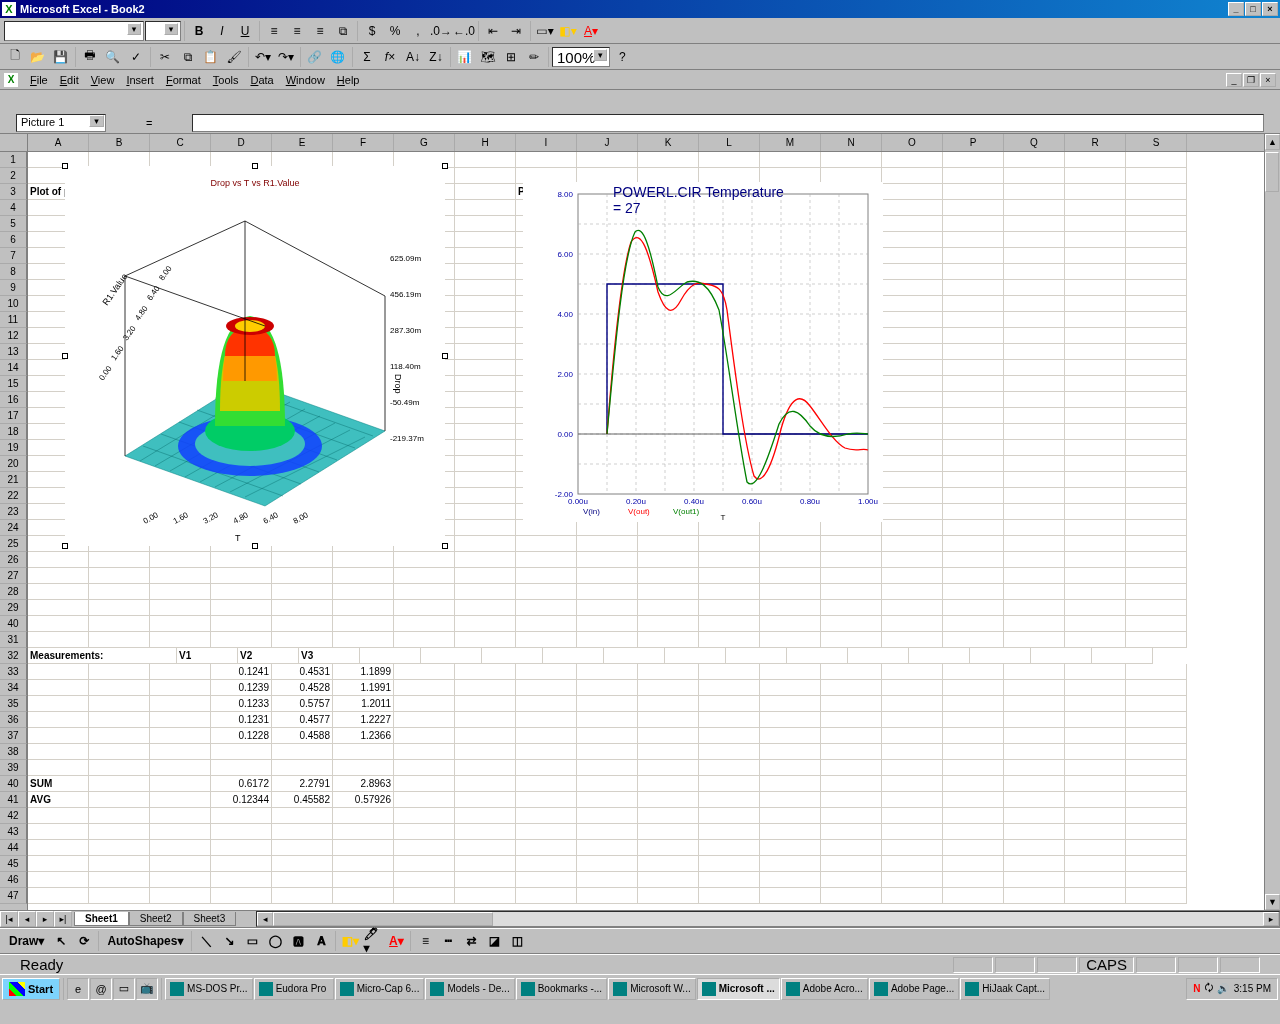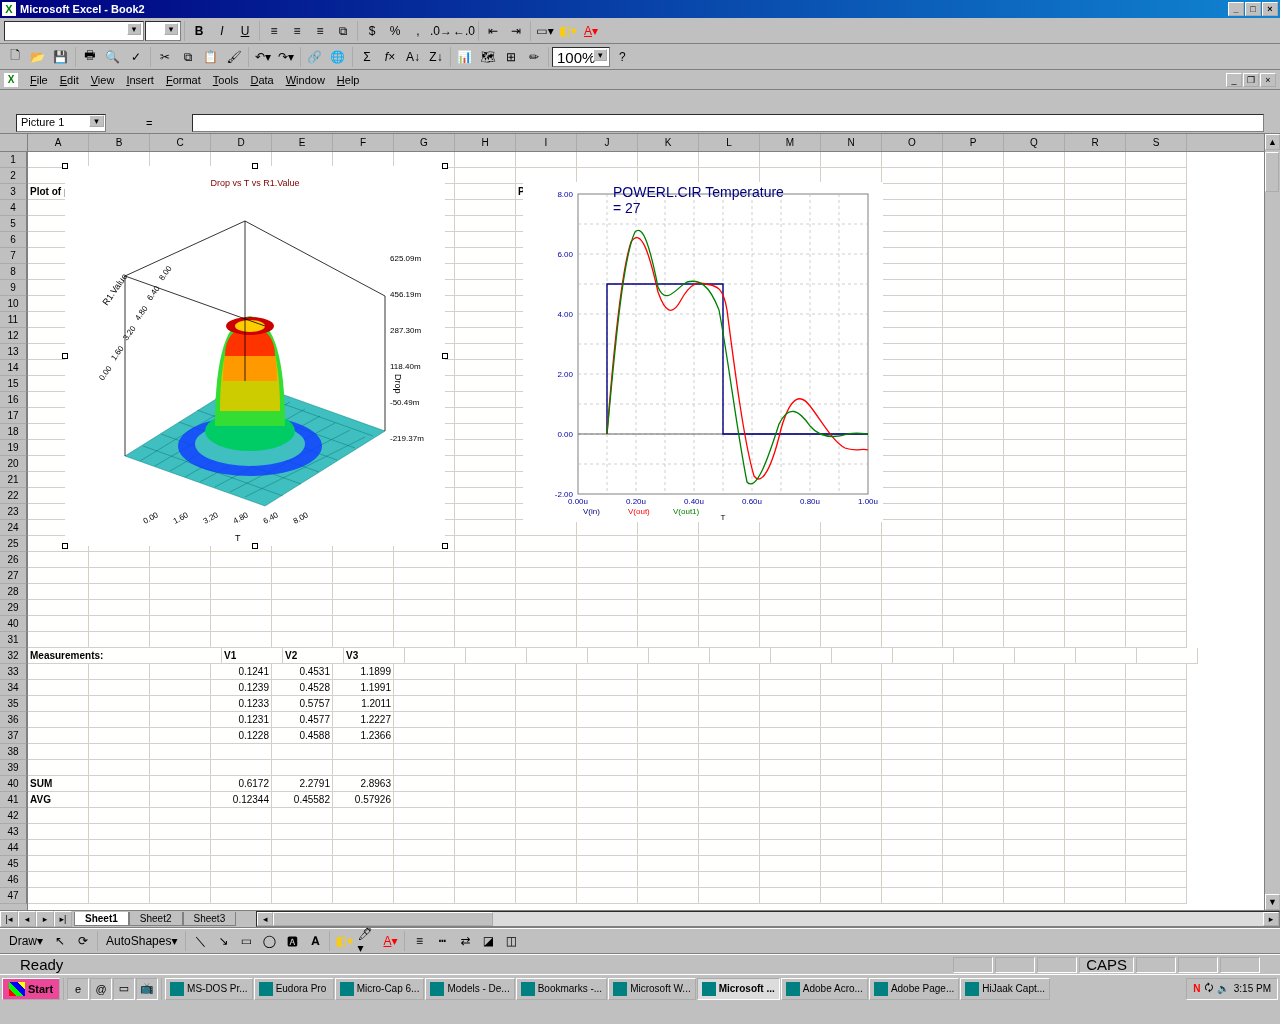--- a/index.html
+++ b/index.html
@@ -57,30 +57,30 @@
 .tabnav .nb { width: 18px; height: 16px; border: 1px outset #fff; text-align: center; font-size: 9px; line-height: 14px; background:#c0c0c0;}
 .tabs { display: flex; margin-left: 2px; }
 .tab { padding: 1px 10px; font-size: 10px; background: #c0c0c0; border: 1px solid #808080; border-top: none; position: relative; }
 .tab.active { background: #fff; font-weight: bold; }
 .hscroll { flex: 1; height: 16px; background: #dcdcdc; margin-left: 20px; border: 1px inset #808080; position: relative; }
 .hscroll .arr { width: 16px; height: 14px; background: #c0c0c0; border: 1px outset #fff; position: absolute; top: 0; text-align: center; font-size: 9px; line-height: 12px; }
 .hscroll .arr.l { left: 0; } .hscroll .arr.r { right: 0; }
 .hscroll .thumb { position: absolute; left: 16px; width: 220px; height: 14px; background: #c0c0c0; border: 1px outset #fff; }
 
 
-.drawbar { height: 26px; background: #c0c0c0; border-top: 1px solid #fff; border-bottom: 1px solid #808080; display: flex; align-items: center; padding: 2px 4px; gap: 1px; }
+.drawbar { height: 26px; background: #c0c0c0; border-top: 1px solid #fff; border-bottom: 1px solid #808080; display: flex; align-items: center; padding: 2px 4px; gap: 1px; font-weight: bold; }
 
 
 .statusbar { height: 20px; background: #c0c0c0; border-top: 1px solid #fff; display: flex; align-items: center; padding: 0 20px; font-size: 15px; }
 .statusbar .pane { border: 1px inset #fff; height: 16px; padding: 0 6px; margin-left: 2px; line-height: 14px; min-width: 40px; }
 .statusbar .flex { flex: 1; }
 
 
 .taskbar { height: 28px; background: #c0c0c0; border-top: 1px solid #fff; display: flex; align-items: center; padding: 1px 2px; gap: 1px; }
-.startbtn { height: 22px; border: 1px outset #fff; background: #ec4899; padding: 0 6px; display: flex; align-items: center; gap: 3px; font-weight: bold; font-size: 11px; }
+.startbtn { height: 22px; border: 1px outset #fff; background: #7dd3fc; padding: 0 6px; display: flex; align-items: center; gap: 3px; font-weight: bold; font-size: 11px; }
 .startbtn .winlogo { width: 16px; height: 14px; background: linear-gradient(45deg,#f00 25%,#0f0 25% 50%,#00f 50% 75%,#ff0 75%);}
 .ql { width: 22px; height: 22px; border: 1px inset #fff; display: inline-flex; align-items: center; justify-content: center; font-size: 11px; }
 .taskbtn { height: 22px; border: 1px outset #fff; background: #c0c0c0; padding: 0 4px; font-size: 10px; display: flex; align-items: center; gap: 3px; min-width: 80px; max-width: 95px; overflow: hidden; white-space: nowrap; }
 .taskbtn.active { border: 1px inset #fff; background: #dcdcdc; font-weight: bold;}
 .taskbtn .ico { width: 14px; height: 14px; background: #008080; display: inline-block; flex-shrink:0; }
 .tray { margin-left: auto; border: 1px inset #fff; height: 22px; padding: 0 6px; display: flex; align-items: center; gap: 4px; font-size: 10px; }
 
 
 .picobj { position: absolute; border: 1px solid #000; background: #fff; }
 .handle { position: absolute; width: 6px; height: 6px; background: #fff; border: 1px solid #000; }
@@ -903,21 +903,21 @@
           <div class="cell"></div>
           <div class="cell"></div>
           <div class="cell"></div>
           <div class="cell"></div>
           <div class="cell"></div>
           <div class="cell"></div>
           <div class="cell"></div>
           <div class="cell"></div>
         </div>
         <div class="row">
-          <div class="cell bold" style="width: 194px;">Measurements:</div>
+          <div class="cell bold" style="width: 149px;">Measurements:</div>
           <div class="cell bold">V1</div>
           <div class="cell bold">V2</div>
           <div class="cell bold">V3</div>
           <div class="cell"></div>
           <div class="cell"></div>
           <div class="cell"></div>
           <div class="cell"></div>
           <div class="cell"></div>
           <div class="cell"></div>
           <div class="cell"></div>

